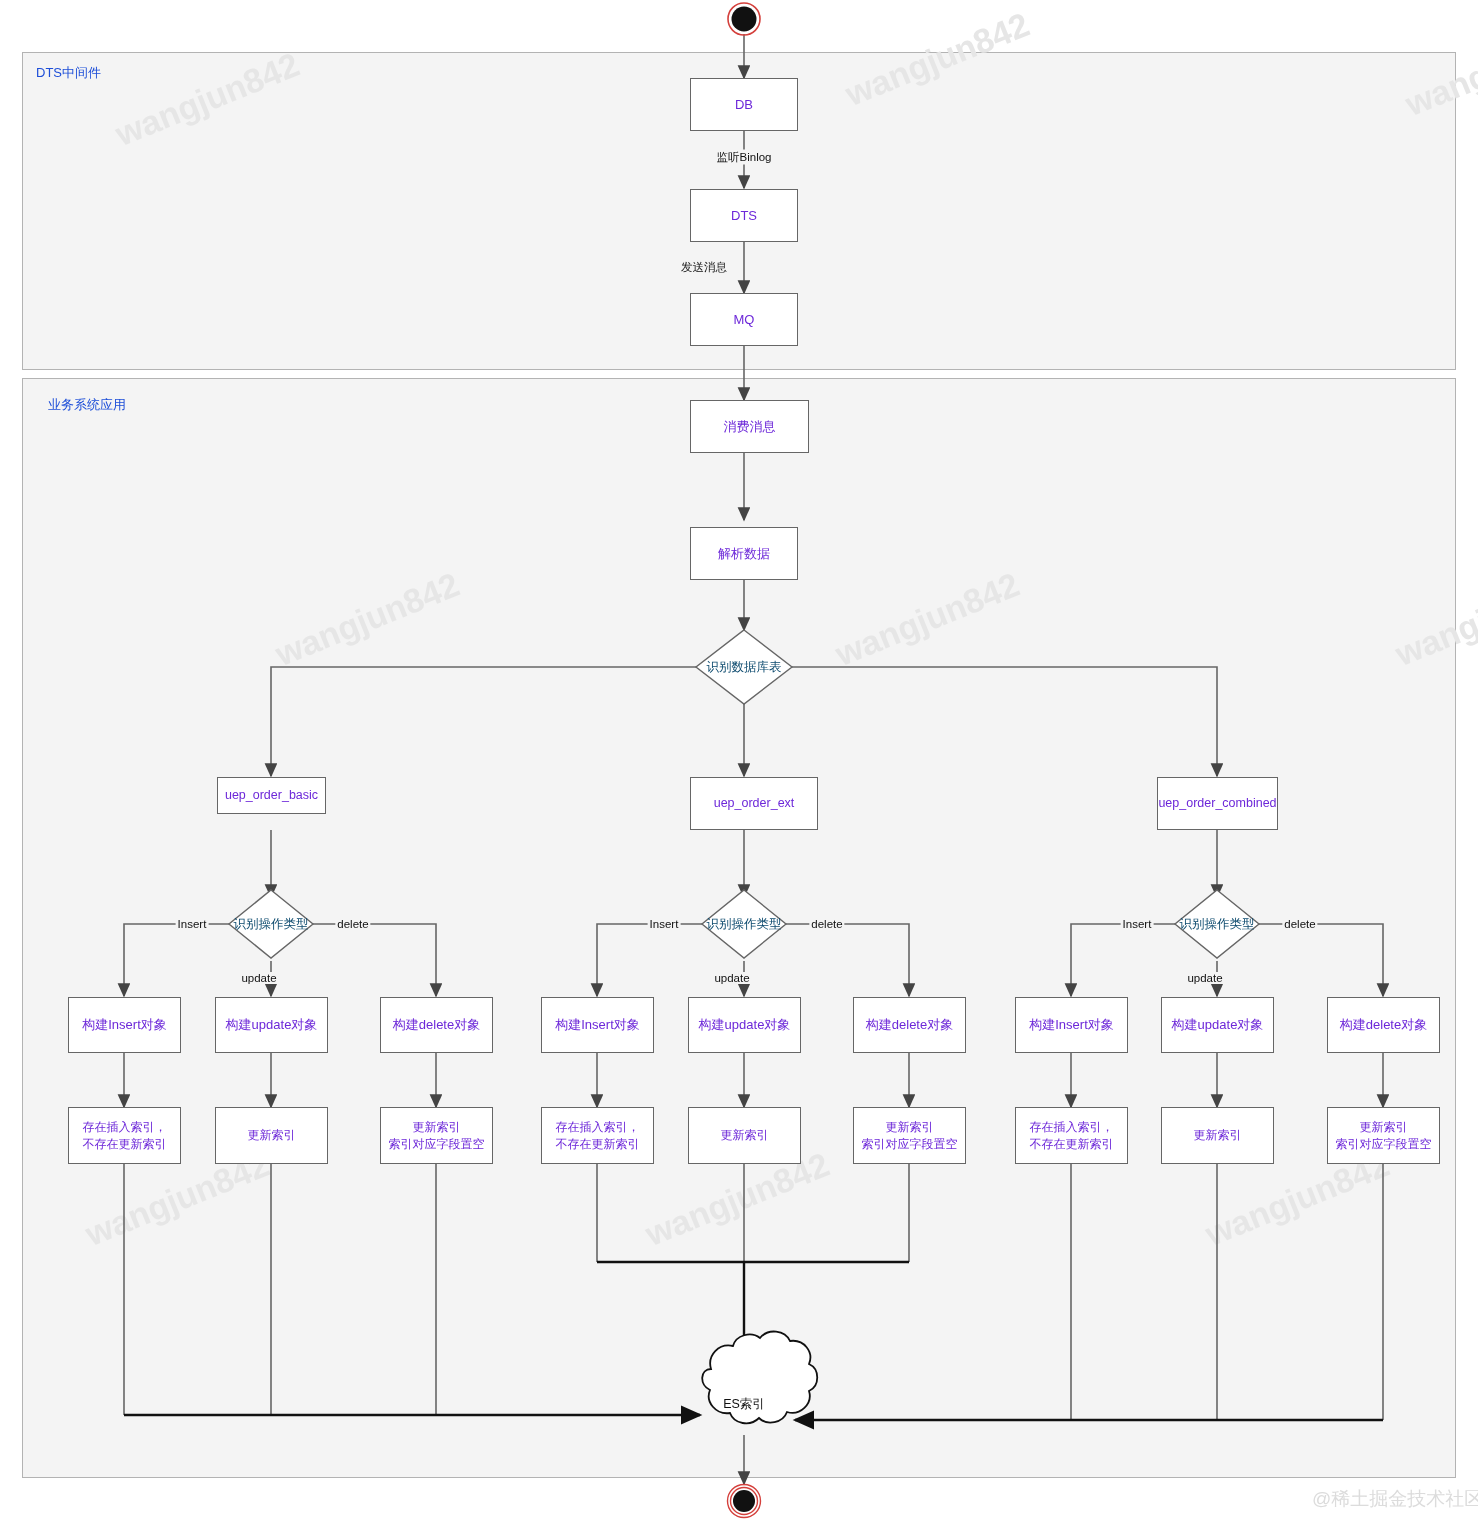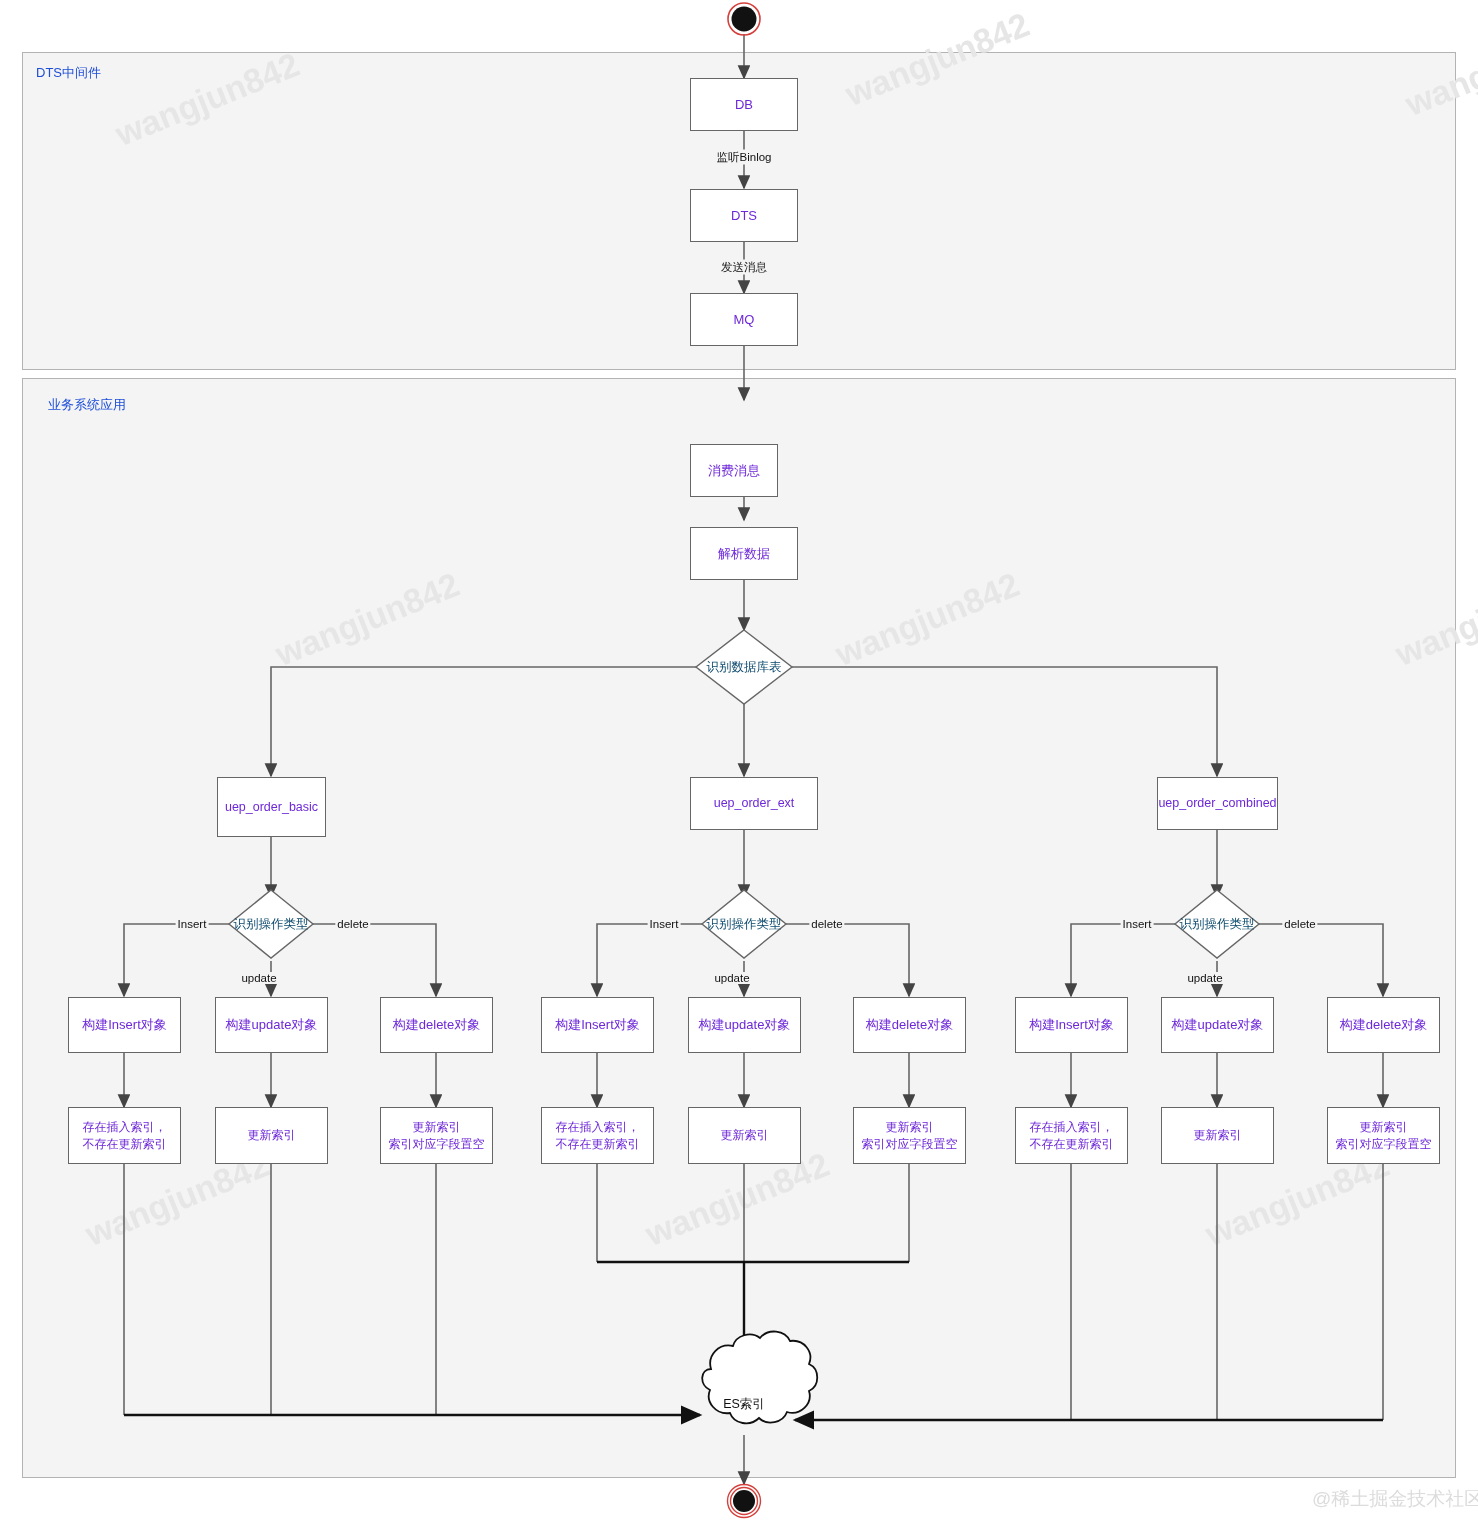--- a/index.html
+++ b/index.html
@@ -219,24 +219,24 @@
     <g>
       <circle cx="744" cy="1501" r="16.5" fill="none" stroke="#d4403c" stroke-width="1.4"></circle>
       <circle cx="744" cy="1501" r="13.5" fill="none" stroke="#d4403c" stroke-width="1.4"></circle>
       <circle cx="744" cy="1501" r="11" fill="#111111"></circle>
     </g>
   </svg>
 
   <div class="node" style="left:690px; top:78px; width:108px; height:53px;">DB</div>
   <div class="node" style="left:690px; top:189px; width:108px; height:53px;">DTS</div>
   <div class="node" style="left:690px; top:293px; width:108px; height:53px;">MQ</div>
-  <div class="node" style="left:690px; top:400px; width:88px; height:53px;margin-top:44px;">消费消息</div>
+  <div class="node" style="left:690px; top:400px; width:119px; height:53px;">消费消息</div>
   <div class="node" style="left:690px; top:520px; width:108px; height:53px;margin-top:7px;">解析数据</div>
 
-  <div class="node" style="left:217px; top:777px; width:109px; height:60px; font-size:12.5px;">uep_order_basic</div>
+  <div class="node" style="left:217px; top:777px; width:109px; height:37px; font-size:12.5px;">uep_order_basic</div>
   <div class="node" style="left:690px; top:777px; width:128px; height:53px; font-size:12.5px;">uep_order_ext</div>
   <div class="node" style="left:1157px; top:777px; width:121px; height:53px; font-size:12.5px;">uep_order_combined</div>
 
   <div class="node" style="left:68px; top:997px; width:113px; height:56px;">构建Insert对象</div>
   <div class="node" style="left:215px; top:997px; width:113px; height:56px;">构建update对象</div>
   <div class="node" style="left:380px; top:997px; width:113px; height:56px;">构建delete对象</div>
 
   <div class="node" style="left:68px; top:1107px; width:113px; height:57px; font-size:12px;">存在插入索引，
 不存在更新索引</div>
   <div class="node" style="left:215px; top:1107px; width:113px; height:57px; font-size:12px;">更新索引</div>
@@ -262,21 +262,21 @@
   <div class="node" style="left:1161px; top:1107px; width:113px; height:57px; font-size:12px;">更新索引</div>
   <div class="node" style="left:1327px; top:1107px; width:113px; height:57px; font-size:12px;">更新索引
 索引对应字段置空</div>
 
   <div class="diamond-label" style="left:744px; top:667px;">识别数据库表</div>
   <div class="diamond-label" style="left:271px; top:924px;">识别操作类型</div>
   <div class="diamond-label" style="left:744px; top:924px;">识别操作类型</div>
   <div class="diamond-label" style="left:1217px; top:924px;">识别操作类型</div>
 
   <div class="edge-label" style="left:744px; top:157px;">监听Binlog</div>
-  <div class="edge-label" style="left:744px; top:267px;">发送消息</div>
+  <div class="edge-label" style="left:704px; top:267px;">发送消息</div>
 
   <div class="edge-label" style="left:192px; top:924px;">Insert</div>
   <div class="edge-label" style="left:353px; top:924px;">delete</div>
   <div class="edge-label" style="left:259px; top:978px;">update</div>
 
   <div class="edge-label" style="left:664px; top:924px;">Insert</div>
   <div class="edge-label" style="left:827px; top:924px;">delete</div>
   <div class="edge-label" style="left:732px; top:978px;">update</div>
 
   <div class="edge-label" style="left:1137px; top:924px;">Insert</div>

